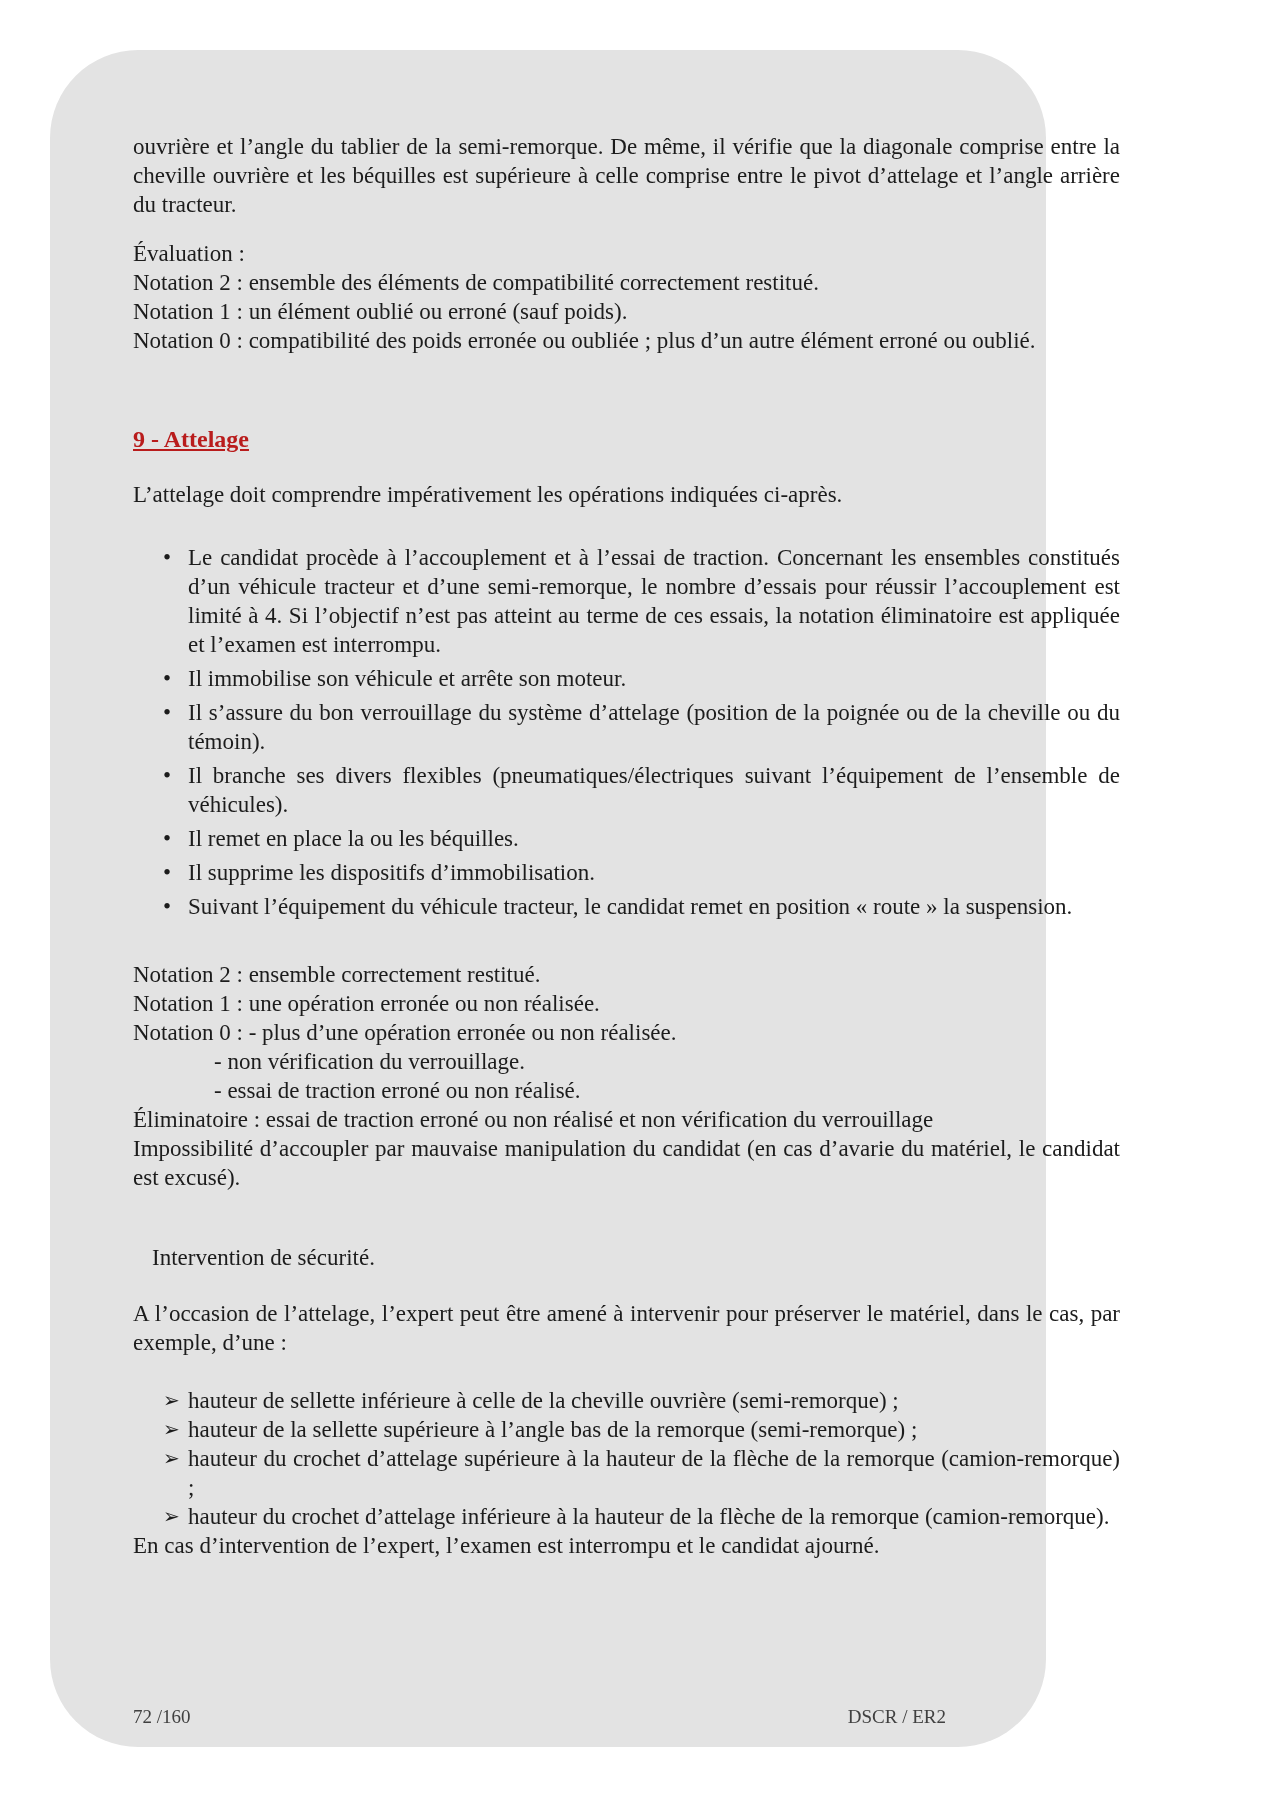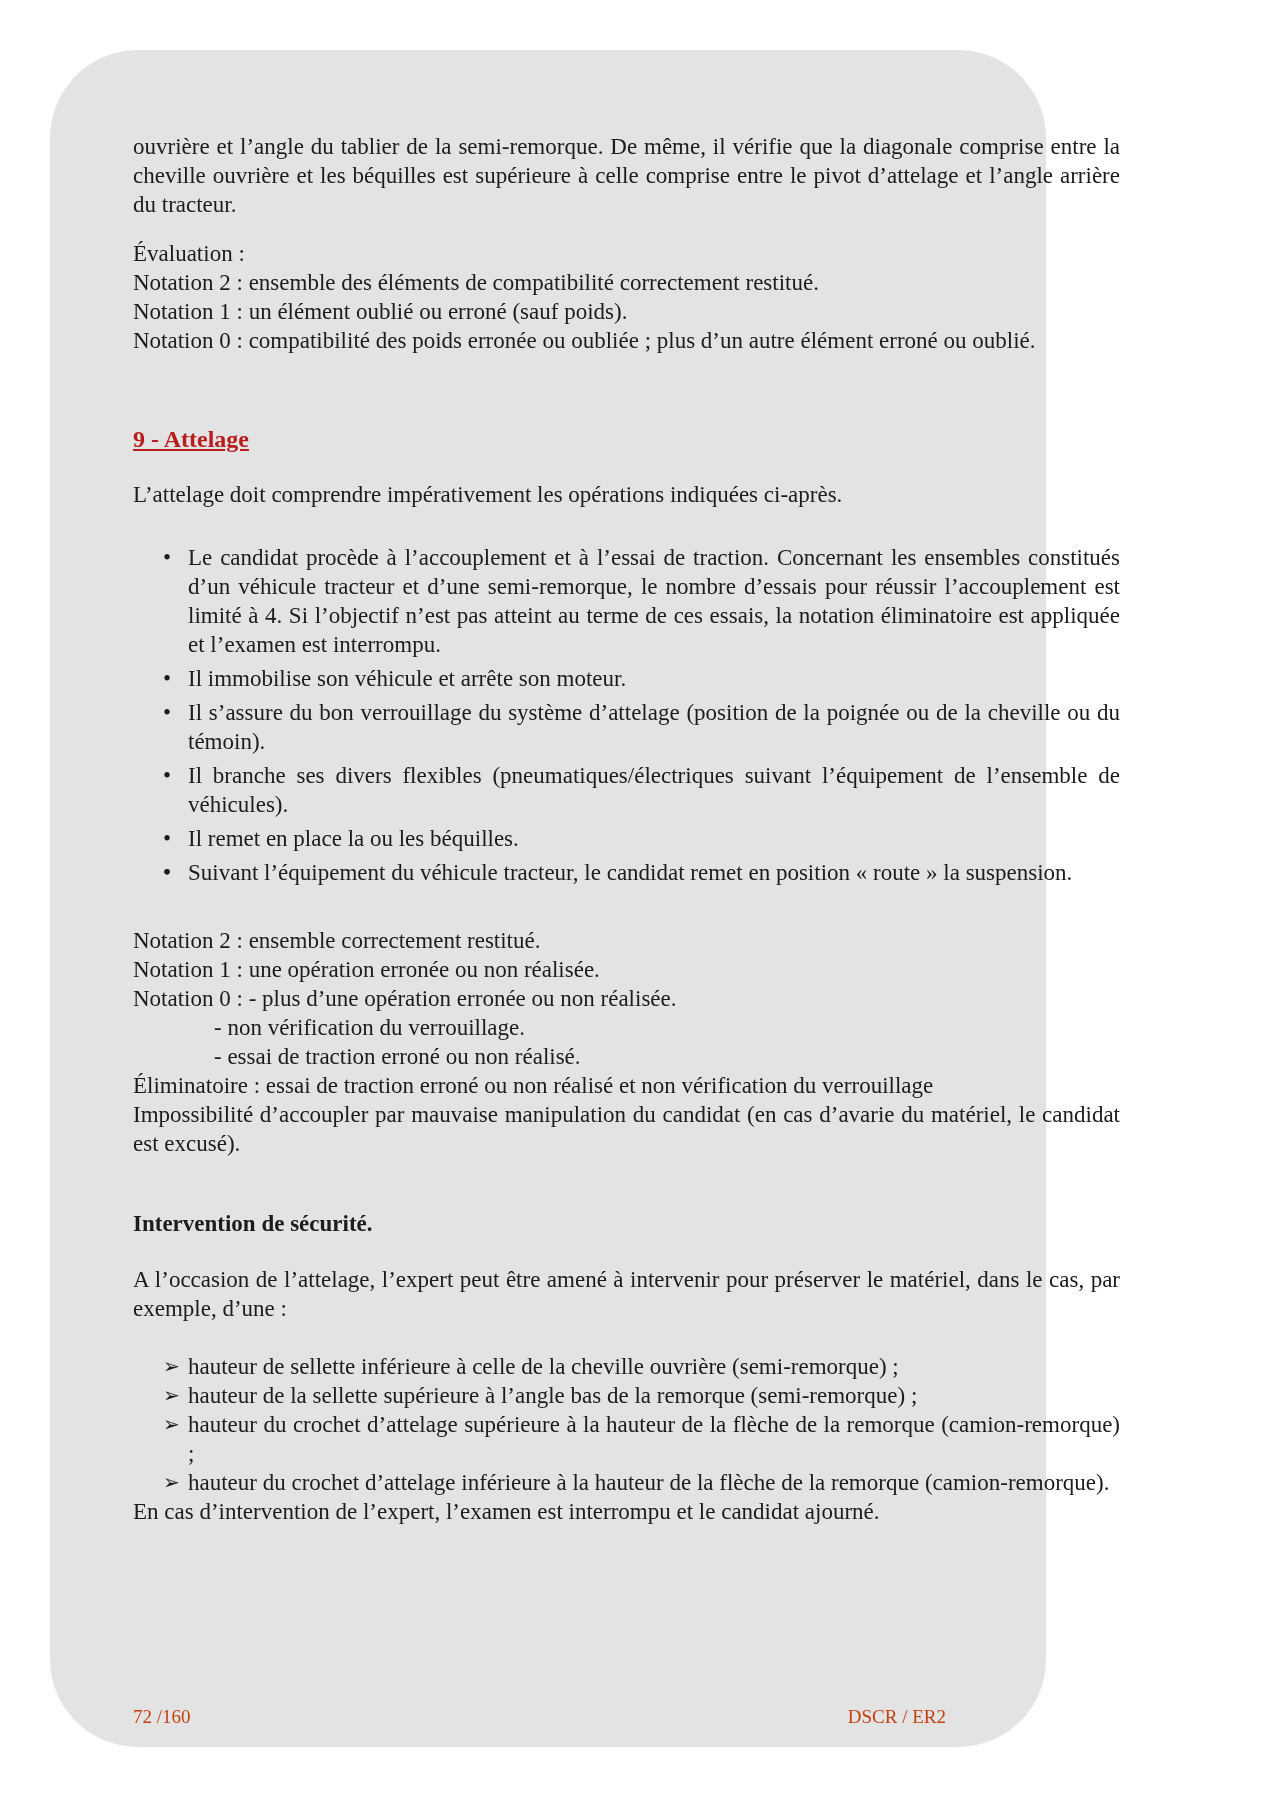--- a/index.html
+++ b/index.html
@@ -23,25 +23,25 @@
   ul { list-style:none; margin:0; padding:0; }
   li { position:relative; padding-left:55px; text-align:justify; }
   .ops-list li { margin-bottom:5px; }
   .cases-list li { margin-bottom:0; }
   li .marker { position:absolute; left:30px; top:0; }
   .cases-list li .marker { font-size:20px; }
   .heading-blue {
     color:#b91c1c; font-weight:bold; text-decoration:underline;
     font-size:24px;
   }
-  .heading-bold { font-weight:bold; }
+  .heading-bold { font-weight:normal;margin-left:19px; }
   .indent { padding-left:81px; }
   .footer {
     position:absolute; left:83px; right:100px; top:1655px;
-    font-size:19px; line-height:23px; color:#c2410c;
+    font-size:19px; line-height:23px; color:#404040;
     display:flex; justify-content:space-between;
   }
   .sp20{height:20px} .sp26{height:26px} .sp27{height:27px}
   .sp29{height:29px} .sp34{height:34px} .sp51{height:51px} .sp70{height:70px}
 </style>
 </head>
 <body>
 
 <div class="card">
   <div class="content">
@@ -83,20 +83,21 @@
       <li>
         <span class="marker">•</span>
         <span>Il branche ses divers flexibles (pneumatiques/électriques suivant l’équipement de l’ensemble de véhicules).</span>
       </li>
       <li>
         <span class="marker">•</span>
         <span>Il remet en place la ou les béquilles.</span>
       </li>
       <li>
         <span class="marker">•</span>
+        <span>Il supprime les dispositifs d’immobilisation.</span>
       </li>
       <li>
         <span class="marker">•</span>
         <span>Suivant l’équipement du véhicule tracteur, le candidat remet en position « route » la suspension.</span>
       </li>
     </ul>
 
     <div class="sp34"></div>
 
     <div>

